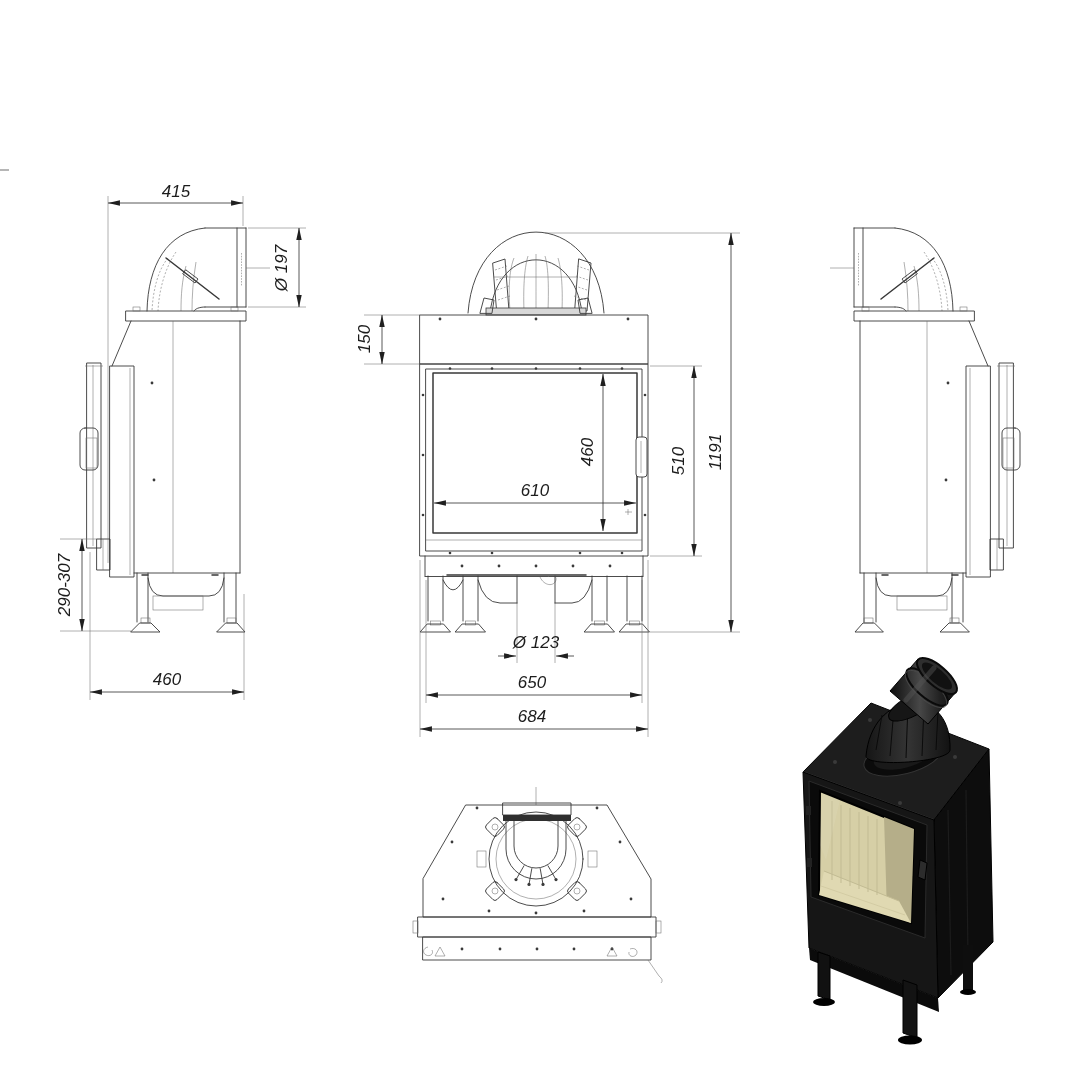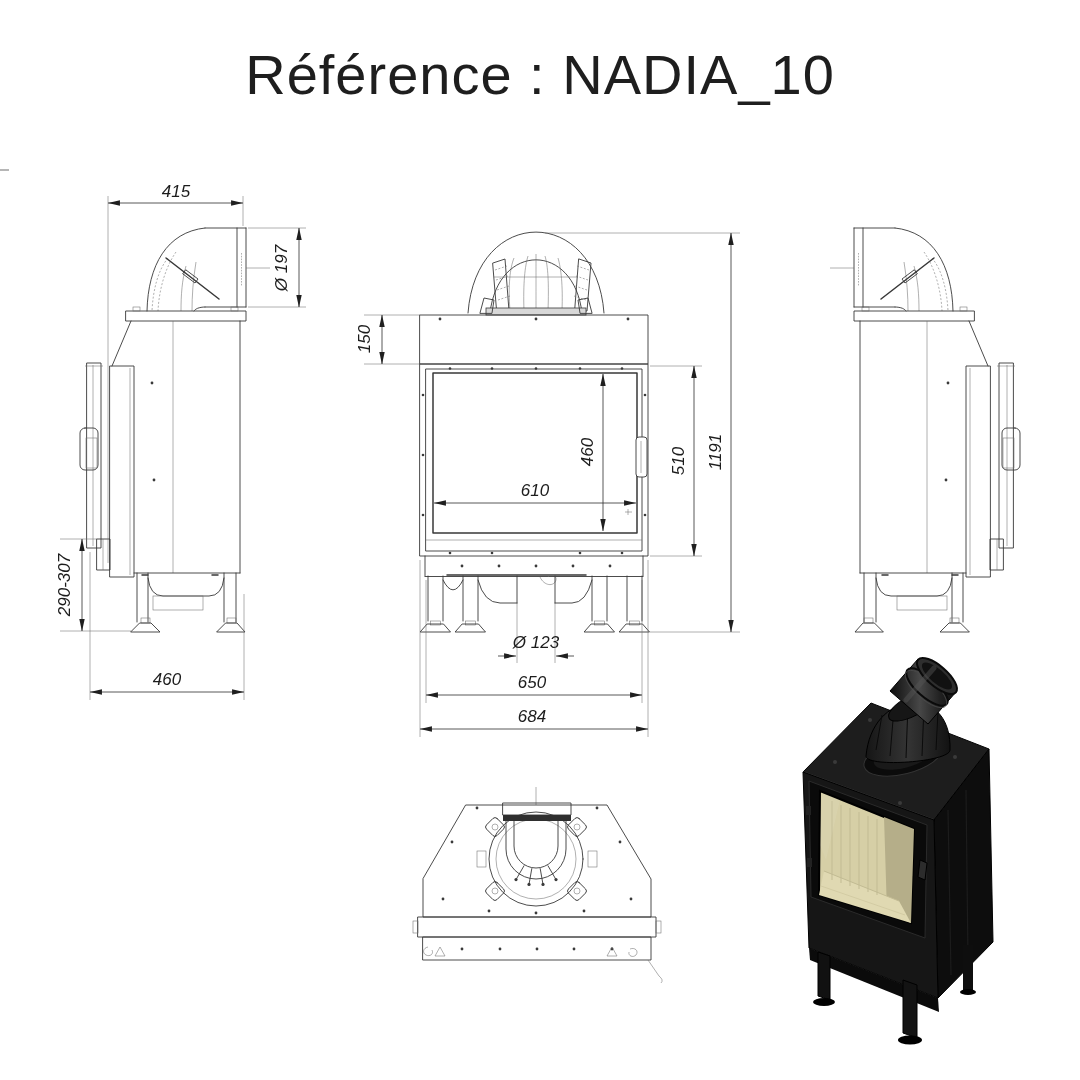--- a/index.html
+++ b/index.html
@@ -15,21 +15,20 @@
   .dim{fill:none;stroke:#2e2e2e;stroke-width:0.8;}
   .dimtxt{font-family:"Liberation Sans",sans-serif;font-style:italic;font-size:17px;
           fill:#1c1c1c;text-anchor:middle;}
   .dot{fill:#3a3a3a;stroke:none;}
 </style>
 </head>
 <body>
 
 <div class="page">
 
-  <div class="title">Référence : NADIA_10</div>
 
   <svg width="1080" height="1080" viewBox="0 0 1080 1080" xmlns="http://www.w3.org/2000/svg">
 
     <defs>
       <marker id="arr" viewBox="0 0 12 6" refX="11.6" refY="3" markerWidth="13" markerHeight="6.5" orient="auto-start-reverse" markerUnits="userSpaceOnUse">
         <path d="M0.6,0.5 L12,3 L0.6,5.5 Z" fill="#1f1f1f"></path>
       </marker>
       <linearGradient id="gradPipe" x1="0" y1="0" x2="1" y2="0">
         <stop offset="0" stop-color="#0e0e0e"></stop>
           <stop offset="0.45" stop-color="#474747"></stop>

